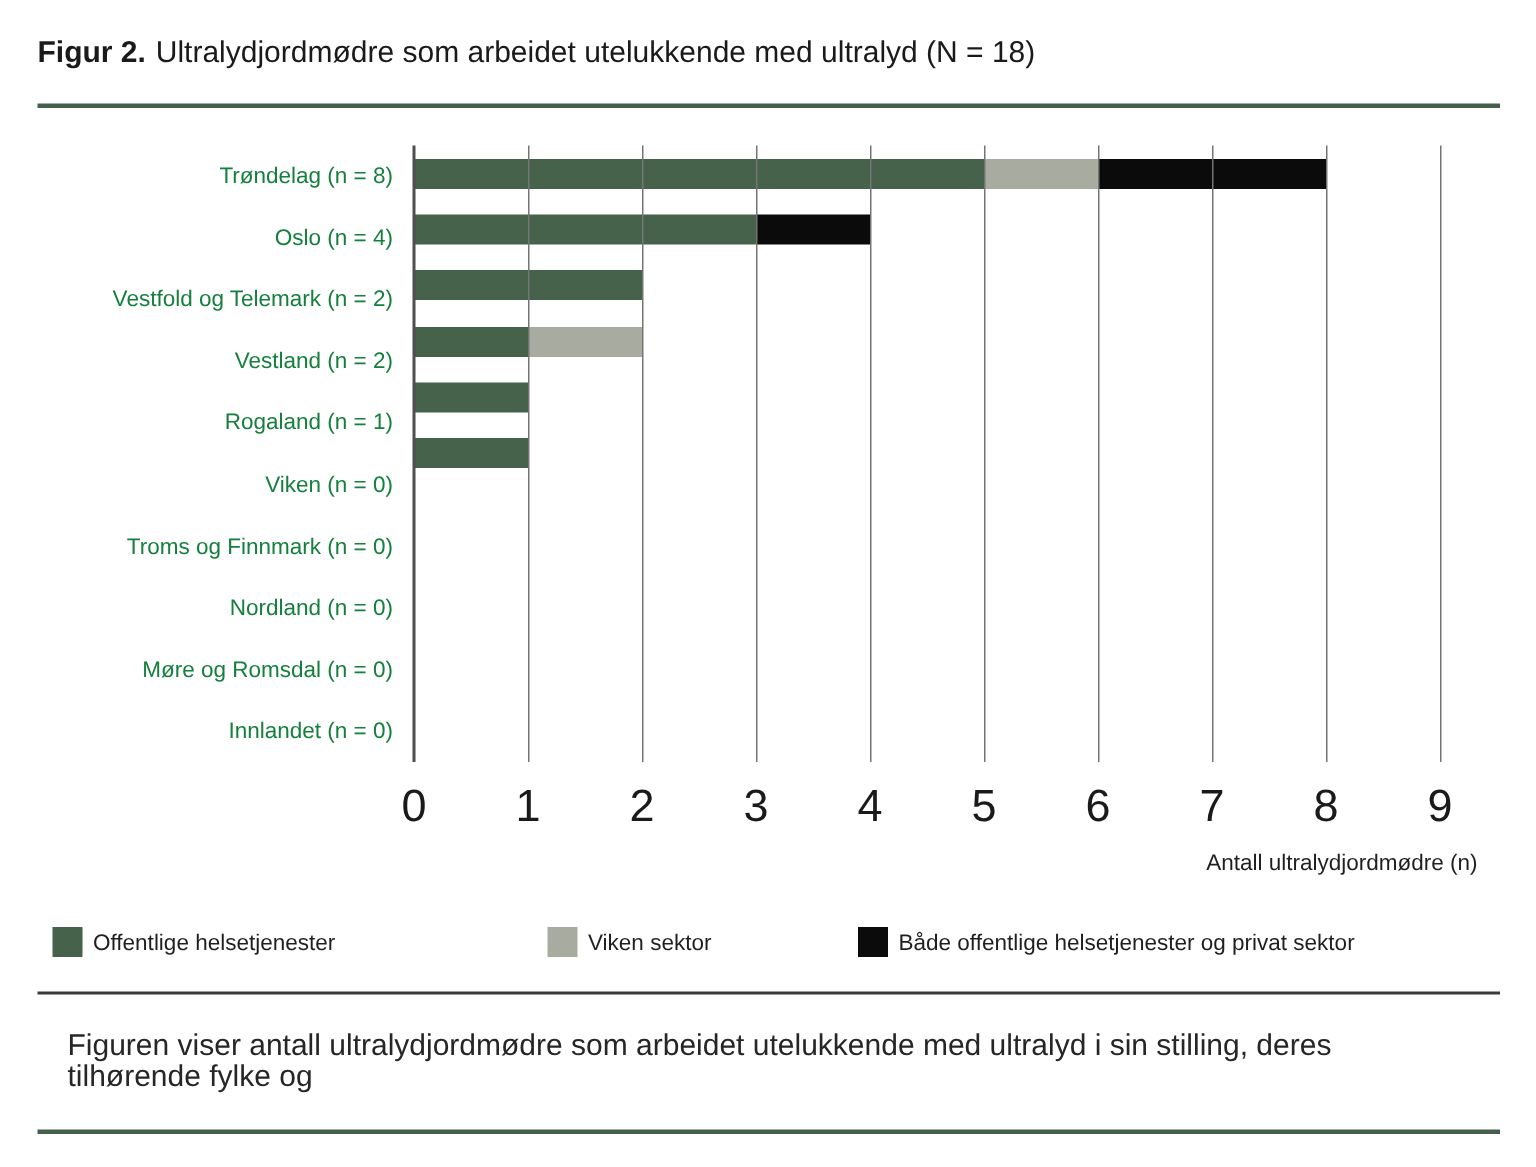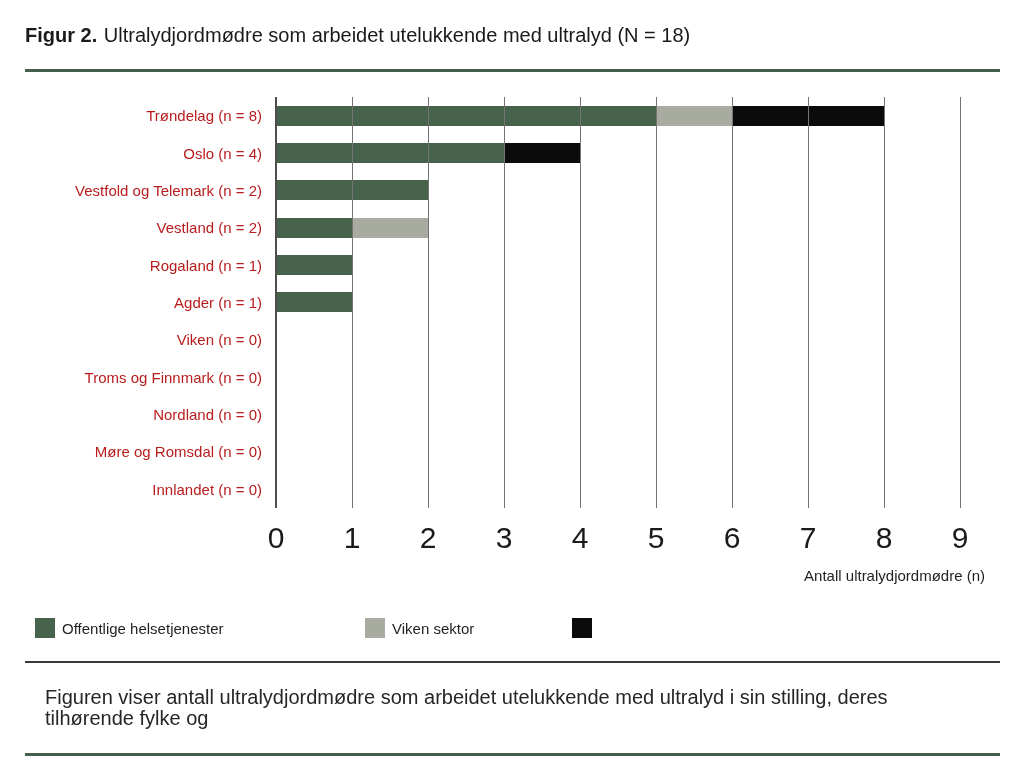--- a/index.html
+++ b/index.html
@@ -95,21 +95,21 @@
     height: 411px;
     display: flex;
     flex-direction: column;
   }
   .category-label {
     flex: 1;
     display: flex;
     align-items: center;
     justify-content: flex-end;
     font-size: 15px;
-    color: #b91c1c;
+    color: #15803d;
     white-space: nowrap;
   }
 
   
   .xticks {
     position: absolute;
     left: 276px;
     top: 523px;
     width: 684px;
     height: 32px;
@@ -177,21 +177,20 @@
   </div>
 
   <div class="rule-green rule-top"></div>
 
   <div class="ylabels">
       <div class="category-label">Trøndelag (n = 8)</div>
       <div class="category-label">Oslo (n = 4)</div>
       <div class="category-label">Vestfold og Telemark (n = 2)</div>
       <div class="category-label">Vestland (n = 2)</div>
       <div class="category-label">Rogaland (n = 1)</div>
-      <div class="category-label">Agder (n = 1)</div>
       <div class="category-label">Viken (n = 0)</div>
       <div class="category-label">Troms og Finnmark (n = 0)</div>
       <div class="category-label">Nordland (n = 0)</div>
       <div class="category-label">Møre og Romsdal (n = 0)</div>
       <div class="category-label">Innlandet (n = 0)</div>
     </div>
 
   <div class="chart-plot">
     <div class="rows">
         <div class="bar-row">
@@ -275,20 +274,21 @@
       <div class="legend-item" style="left: 35px;">
         <span class="legend-swatch" style="background: rgb(71, 98, 74);"></span>
         <span class="legend-label">Offentlige helsetjenester</span>
       </div>
       <div class="legend-item" style="left: 365px;">
         <span class="legend-swatch" style="background: rgb(168, 171, 159);"></span>
         <span class="legend-label">Viken sektor</span>
       </div>
       <div class="legend-item" style="left: 572px;">
         <span class="legend-swatch" style="background: rgb(11, 11, 11);"></span>
+        <span class="legend-label">Både offentlige helsetjenester og privat sektor</span>
       </div>
     </div>
 
   <div class="rule-divider"></div>
 
   <div class="figure-caption">
     <div>Figuren viser antall ultralydjordmødre som arbeidet utelukkende med ultralyd i sin stilling, deres tilhørende fylke og</div>
   </div>
 
   <div class="rule-green rule-bottom"></div>

